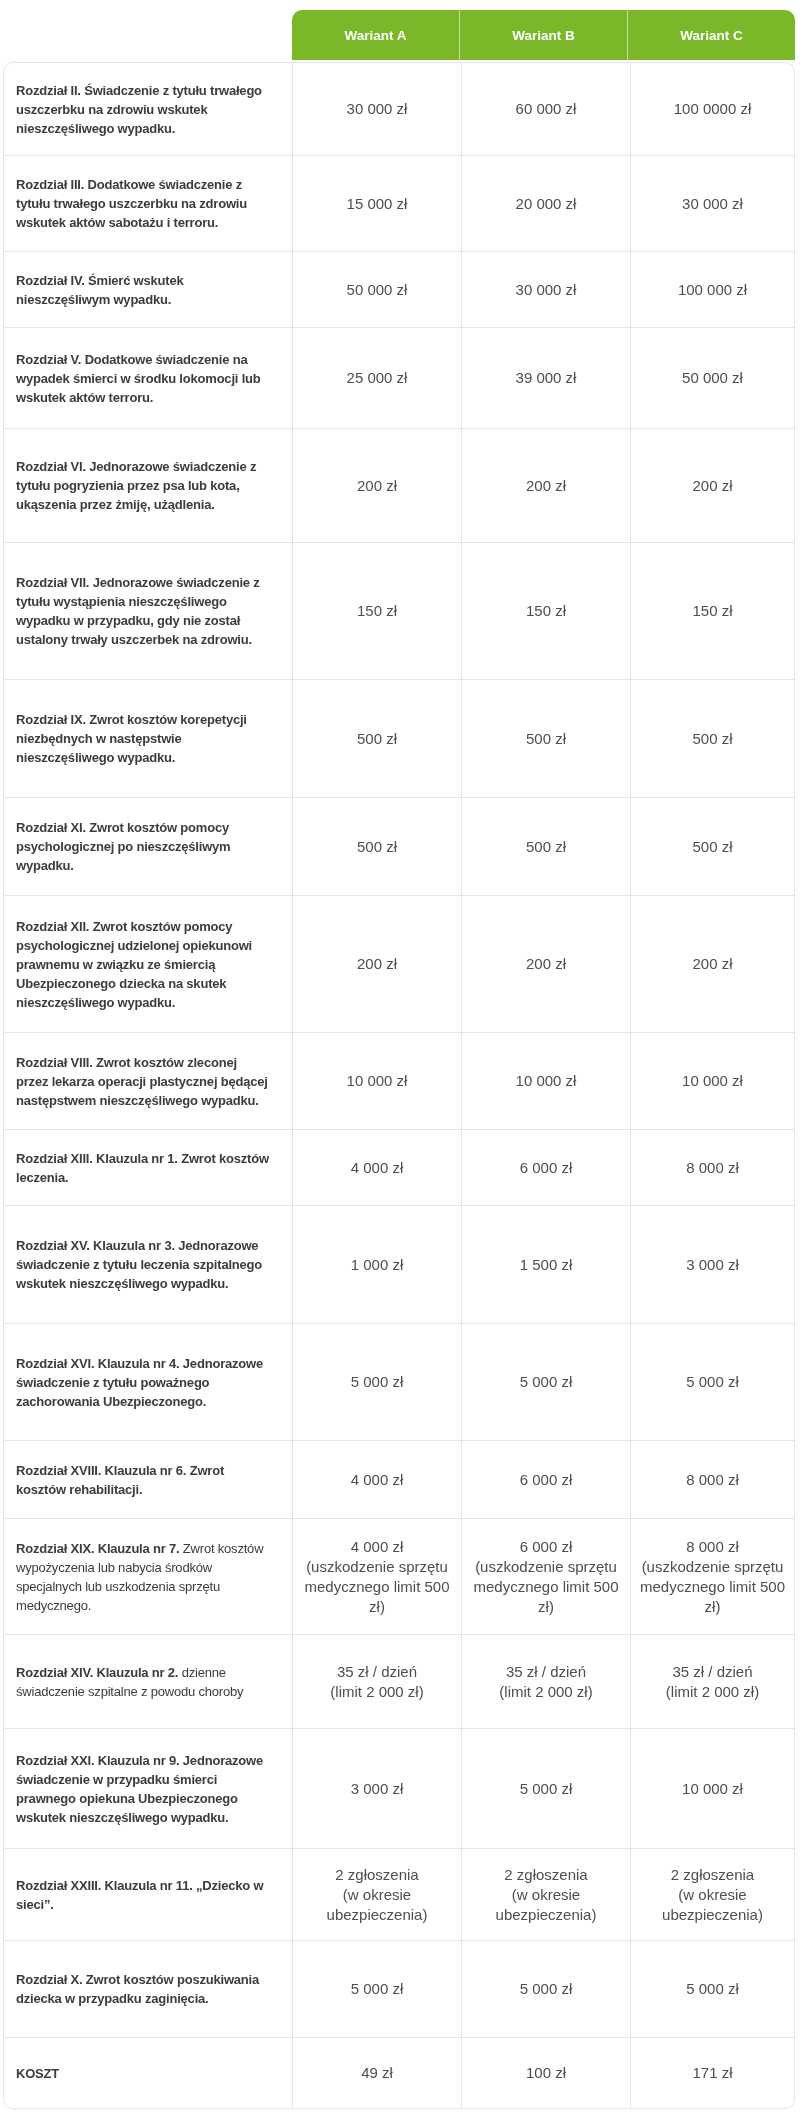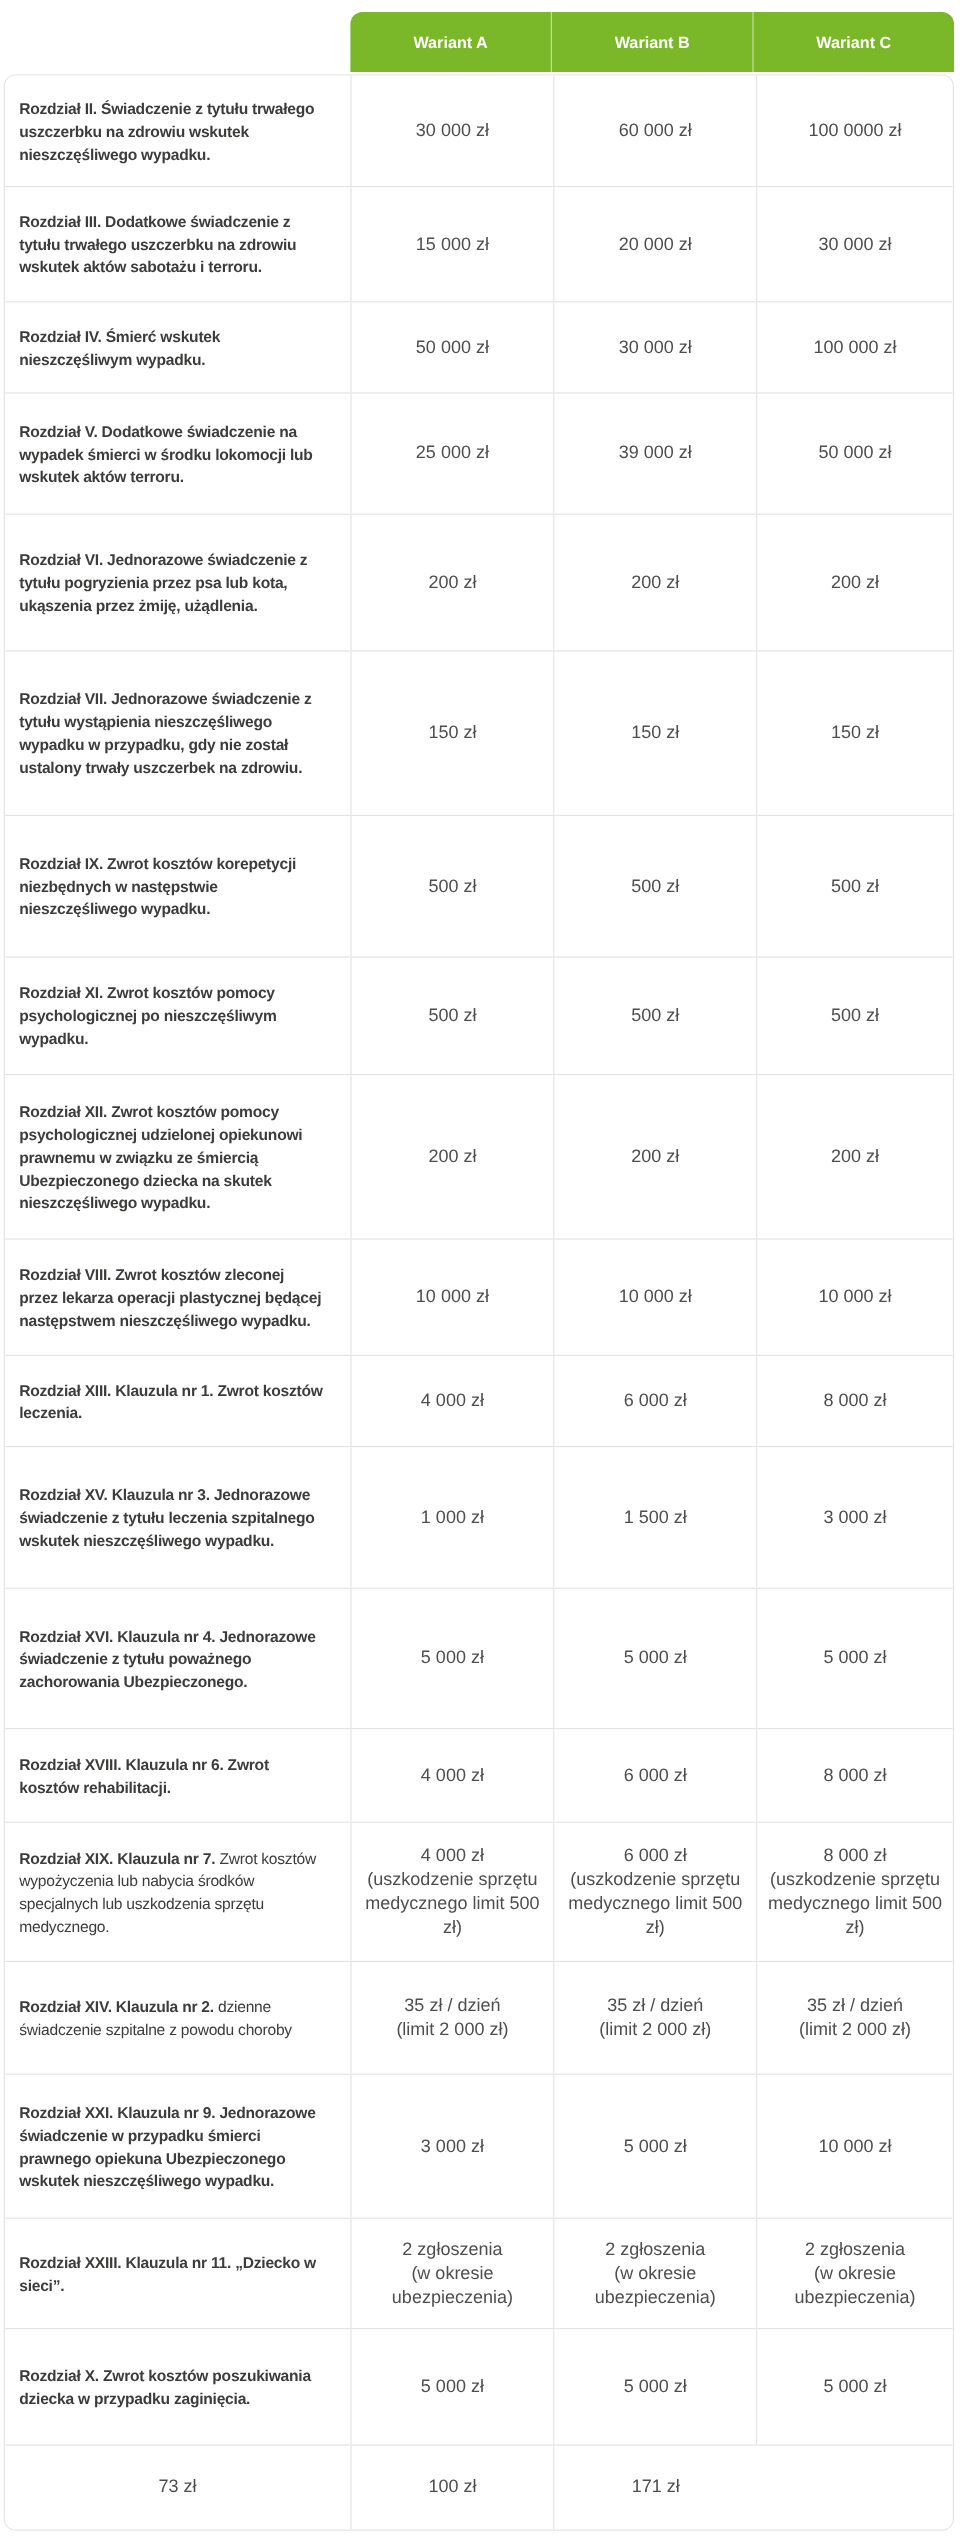--- a/index.html
+++ b/index.html
@@ -259,19 +259,22 @@
     <div class="row" style="min-height:97px">
       <div class="cell label">
           <div class="ltxt"><span class="lb">Rozdział X. Zwrot kosztów poszukiwania dziecka w przypadku zaginięcia.</span><span class="lr"></span></div>
         </div>
       <div class="cell val">5 000 zł</div>
       <div class="cell val">5 000 zł</div>
       <div class="cell val">5 000 zł</div>
     </div>
 
     <div class="row" style="min-height:70px">
-      <div class="cell val">73 zł</div>
+      <div class="cell label">
+          <div class="ltxt"><span class="lb">KOSZT</span><span class="lr"></span></div>
+        </div>
+      <div class="cell val">49 zł</div>
       <div class="cell val">100 zł</div>
       <div class="cell val">171 zł</div>
     </div>
 
   </div>
 </div>
 
 </body></html>

